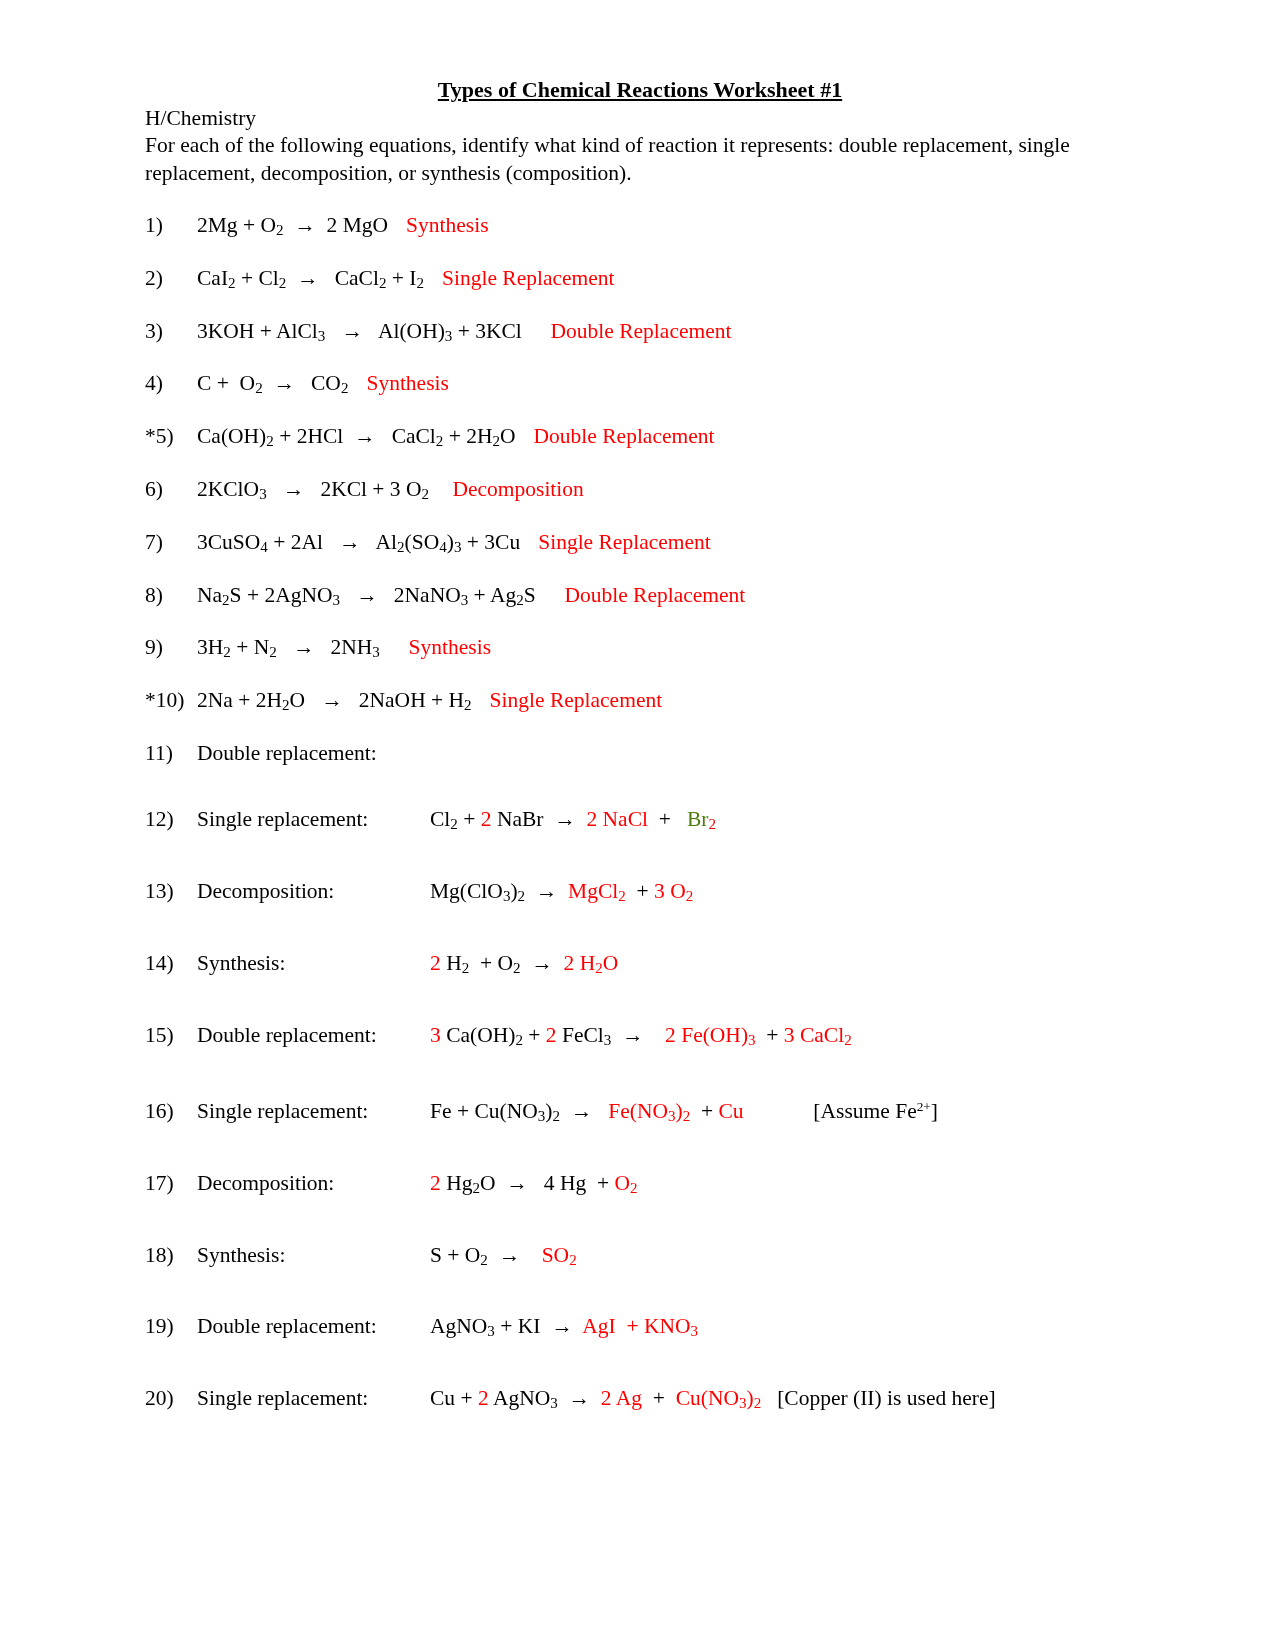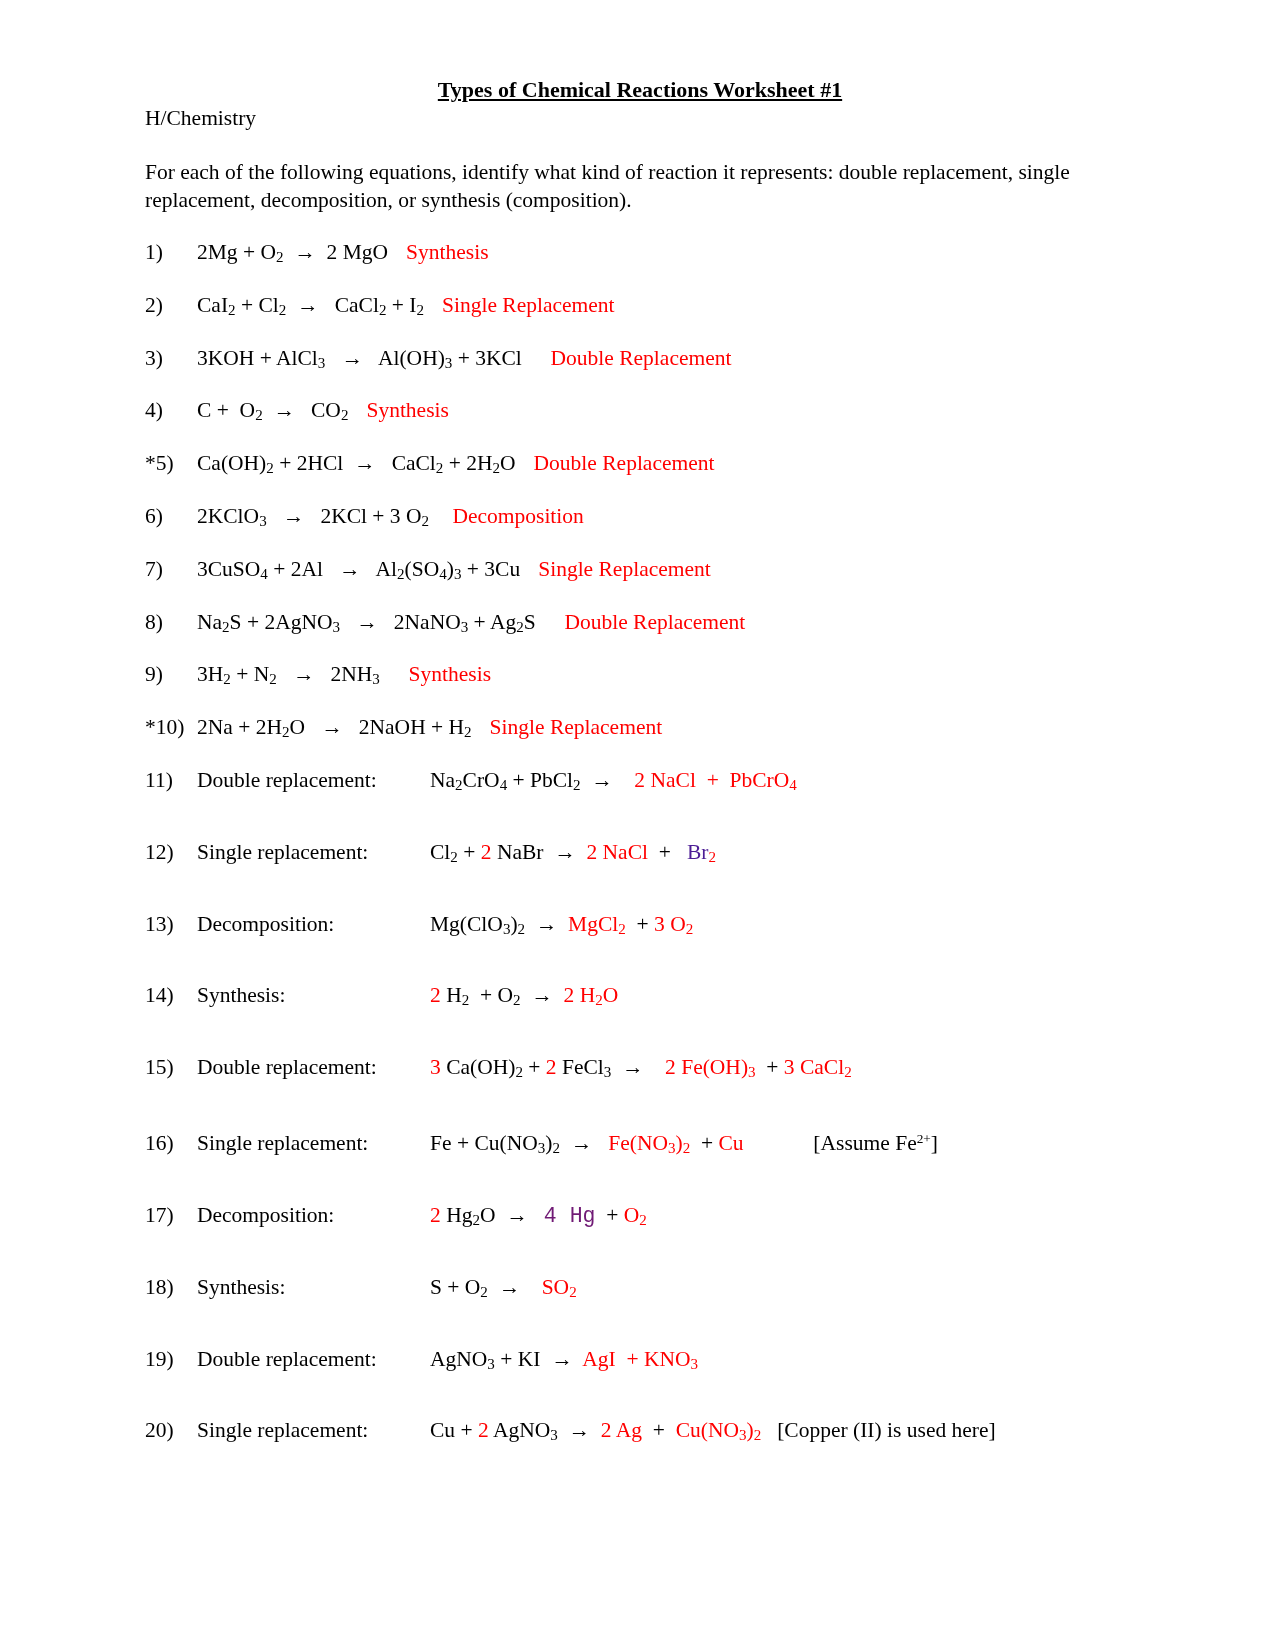--- a/index.html
+++ b/index.html
@@ -28,21 +28,20 @@
   }
   .course {
     font-size: 21.5px;
     font-weight: normal;
     line-height: 28px;
   }
   .intro {
     font-size: 21.5px;
     line-height: 27.5px;
     max-width: 992px;
-    margin-top: 27px;
   }
   .p1-list {
     margin-top: 24px;
   }
   .p1-row, .p2-row {
     display: flex;
     align-items: baseline;
     font-size: 21.5px;
     line-height: 28px;
   }
@@ -151,26 +150,25 @@
         <span class="ans" style="color: rgb(255, 0, 0);">Single Replacement</span>
       </div>
     </div>
 
 
 
   <div class="p2-list">
       <div class="p2-row">
         <span class="p2-num">11)</span>
         <span class="p2-label">Double replacement:</span>
-        <span class="eq"><span>Na</span><span class="sb">2</span><span>CrO</span><span class="sb">4</span><span> + PbCl</span><span class="sb">2</span><span>  →    </span><span style="color: rgb(255, 0, 0);">2 NaCl</span><span style="color: rgb(255, 0, 0);">  +  </span><span style="color: rgb(255, 0, 0);">PbCrO</span><span class="sb" style="color: rgb(255, 0, 0);">4</span></span>
       </div>
       <div class="p2-row">
         <span class="p2-num">12)</span>
         <span class="p2-label">Single replacement:</span>
-        <span class="eq"><span>Cl</span><span class="sb">2</span><span> + </span><span style="color: rgb(255, 0, 0);">2 </span><span>NaBr  →  </span><span style="color: rgb(255, 0, 0);">2 NaCl</span><span>  +   </span><span style="color: #4c1d95; text-align: right;">Br</span><span class="sb" style="color: rgb(255, 0, 0);">2</span></span>
+        <span class="eq"><span>Cl</span><span class="sb">2</span><span> + </span><span style="color: rgb(255, 0, 0);">2 </span><span>NaBr  →  </span><span style="color: rgb(255, 0, 0);">2 NaCl</span><span>  +   </span><span style="color: #4d7c0f; text-align: right;">Br</span><span class="sb" style="color: rgb(255, 0, 0);">2</span></span>
       </div>
       <div class="p2-row">
         <span class="p2-num">13)</span>
         <span class="p2-label">Decomposition:</span>
         <span class="eq"><span>Mg(ClO</span><span class="sb">3</span><span>)</span><span class="sb">2</span><span>  →  </span><span style="color: rgb(255, 0, 0);">MgCl</span><span class="sb" style="color: rgb(255, 0, 0);">2</span><span>  + </span><span style="color: rgb(255, 0, 0);">3 O</span><span class="sb" style="color: rgb(255, 0, 0);">2</span></span>
       </div>
       <div class="p2-row">
         <span class="p2-num">14)</span>
         <span class="p2-label">Synthesis:</span>
         <span class="eq"><span style="color: rgb(255, 0, 0);">2 </span><span>H</span><span class="sb">2</span><span>  + O</span><span class="sb">2</span><span>  →  </span><span style="color: rgb(255, 0, 0);">2 H</span><span class="sb" style="color: rgb(255, 0, 0);">2</span><span style="color: rgb(255, 0, 0);">O</span></span>
@@ -182,21 +180,21 @@
       </div>
       <div class="p2-row">
         <span class="p2-num">16)</span>
         <span class="p2-label">Single replacement:</span>
         <span class="eq"><span>Fe + Cu(NO</span><span class="sb">3</span><span>)</span><span class="sb">2</span><span>  →   </span><span style="color: rgb(255, 0, 0);">Fe(NO</span><span class="sb" style="color: rgb(255, 0, 0);">3</span><span style="color: rgb(255, 0, 0);">)</span><span class="sb" style="color: rgb(255, 0, 0);">2</span><span>  + </span><span style="color: rgb(255, 0, 0);">Cu</span><span>          </span></span>
         <span class="note"><span>[Assume Fe</span><span class="sp">2+</span><span>]</span></span>
       </div>
       <div class="p2-row">
         <span class="p2-num">17)</span>
         <span class="p2-label">Decomposition:</span>
-        <span class="eq"><span style="color: rgb(255, 0, 0);">2 </span><span>Hg</span><span class="sb">2</span><span>O  →   </span><span style="color: #701a75; font-family: Liberation Mono, monospace;">4 Hg</span><span>  + </span><span style="color: rgb(255, 0, 0);">O</span><span class="sb" style="color: rgb(255, 0, 0);">2</span></span>
+        <span class="eq"><span style="color: rgb(255, 0, 0);">2 </span><span>Hg</span><span class="sb">2</span><span>O  →   </span><span style="color: #000000;">4 Hg</span><span>  + </span><span style="color: rgb(255, 0, 0);">O</span><span class="sb" style="color: rgb(255, 0, 0);">2</span></span>
       </div>
       <div class="p2-row">
         <span class="p2-num">18)</span>
         <span class="p2-label">Synthesis:</span>
         <span class="eq"><span>S + O</span><span class="sb">2</span><span>  →    </span><span style="color: rgb(255, 0, 0);">SO</span><span class="sb" style="color: rgb(255, 0, 0);">2</span></span>
       </div>
       <div class="p2-row">
         <span class="p2-num">19)</span>
         <span class="p2-label">Double replacement:</span>
         <span class="eq"><span>AgNO</span><span class="sb">3</span><span> + KI  →  </span><span style="color: rgb(255, 0, 0);">AgI</span><span style="color: rgb(255, 0, 0);">  + </span><span style="color: rgb(255, 0, 0);">KNO</span><span class="sb" style="color: rgb(255, 0, 0);">3</span></span>

